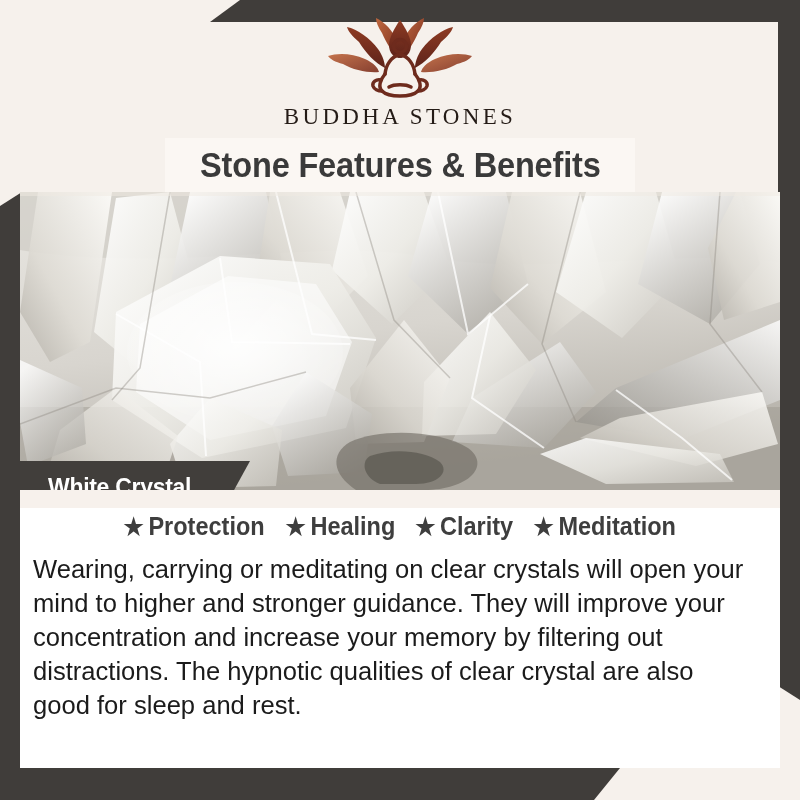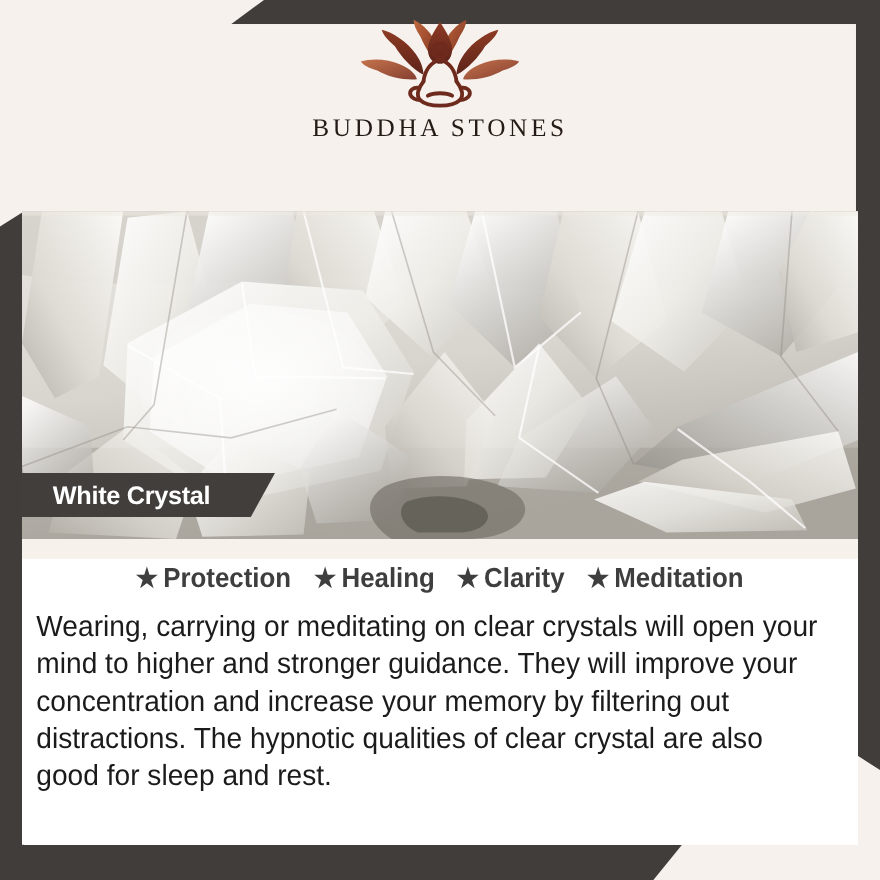--- a/index.html
+++ b/index.html
@@ -58,24 +58,24 @@
 
   
   #hero{
     position:absolute;left:20px;top:192px;width:760px;height:298px;
     overflow:hidden;background:#cfcac4;
   }
   #hero svg{position:absolute;inset:0;width:100%;height:100%;display:block;}
 
   
   #stone-banner{
-    position:absolute;left:20px;top:430px;width:230px;height:40px;
+    position:absolute;left:20px;top:461px;width:230px;height:40px;
     background:#413e3b;
     clip-path:polygon(0 0,100% 0,calc(100% - 22px) 100%,0 100%);
-    display:flex;align-items:center;
+    display:flex;align-items:flex-end;
   }
   #stone-name{
     margin-left:28px;color:#ffffff;font-weight:bold;font-size:23px;
     font-family:"Liberation Sans","DejaVu Sans",sans-serif;
     letter-spacing:-0.3px;white-space:nowrap;
   }
 
   
   #content{
     position:absolute;left:20px;top:490px;width:760px;height:278px;
@@ -151,20 +151,23 @@
           <path d="M148 76 C 166 82 176 98 178 116"></path>
           <path d="M118 116 C 108 128 104 142 112 150 C 120 158 136 160 148 160 C 160 160 176 158 184 150 C 192 142 188 128 178 116"></path>
           <path d="M112 150 C 104 150 96 146 94 140 C 92 132 100 126 110 128"></path>
           <path d="M184 150 C 192 150 200 146 202 140 C 204 132 196 126 186 128"></path>
           <path d="M126 142 C 136 136 160 136 170 142"></path>
         </g>
       </svg>
       <div id="brand-name">BUDDHA STONES</div>
     </div>
 
+    <div id="title-plate">
+      <div id="page-title">Stone Features &amp; Benefits</div>
+    </div>
   </div>
 
   <div id="hero">
     <svg viewBox="0 0 760 298" preserveAspectRatio="none" aria-hidden="true">
       <defs>
         <linearGradient id="bgq" x1="0" y1="0" x2="0.3" y2="1">
           <stop offset="0" stop-color="#e9e7e2"></stop>
           <stop offset="0.55" stop-color="#d8d5cf"></stop>
           <stop offset="1" stop-color="#b5b1a9"></stop>
         </linearGradient>

